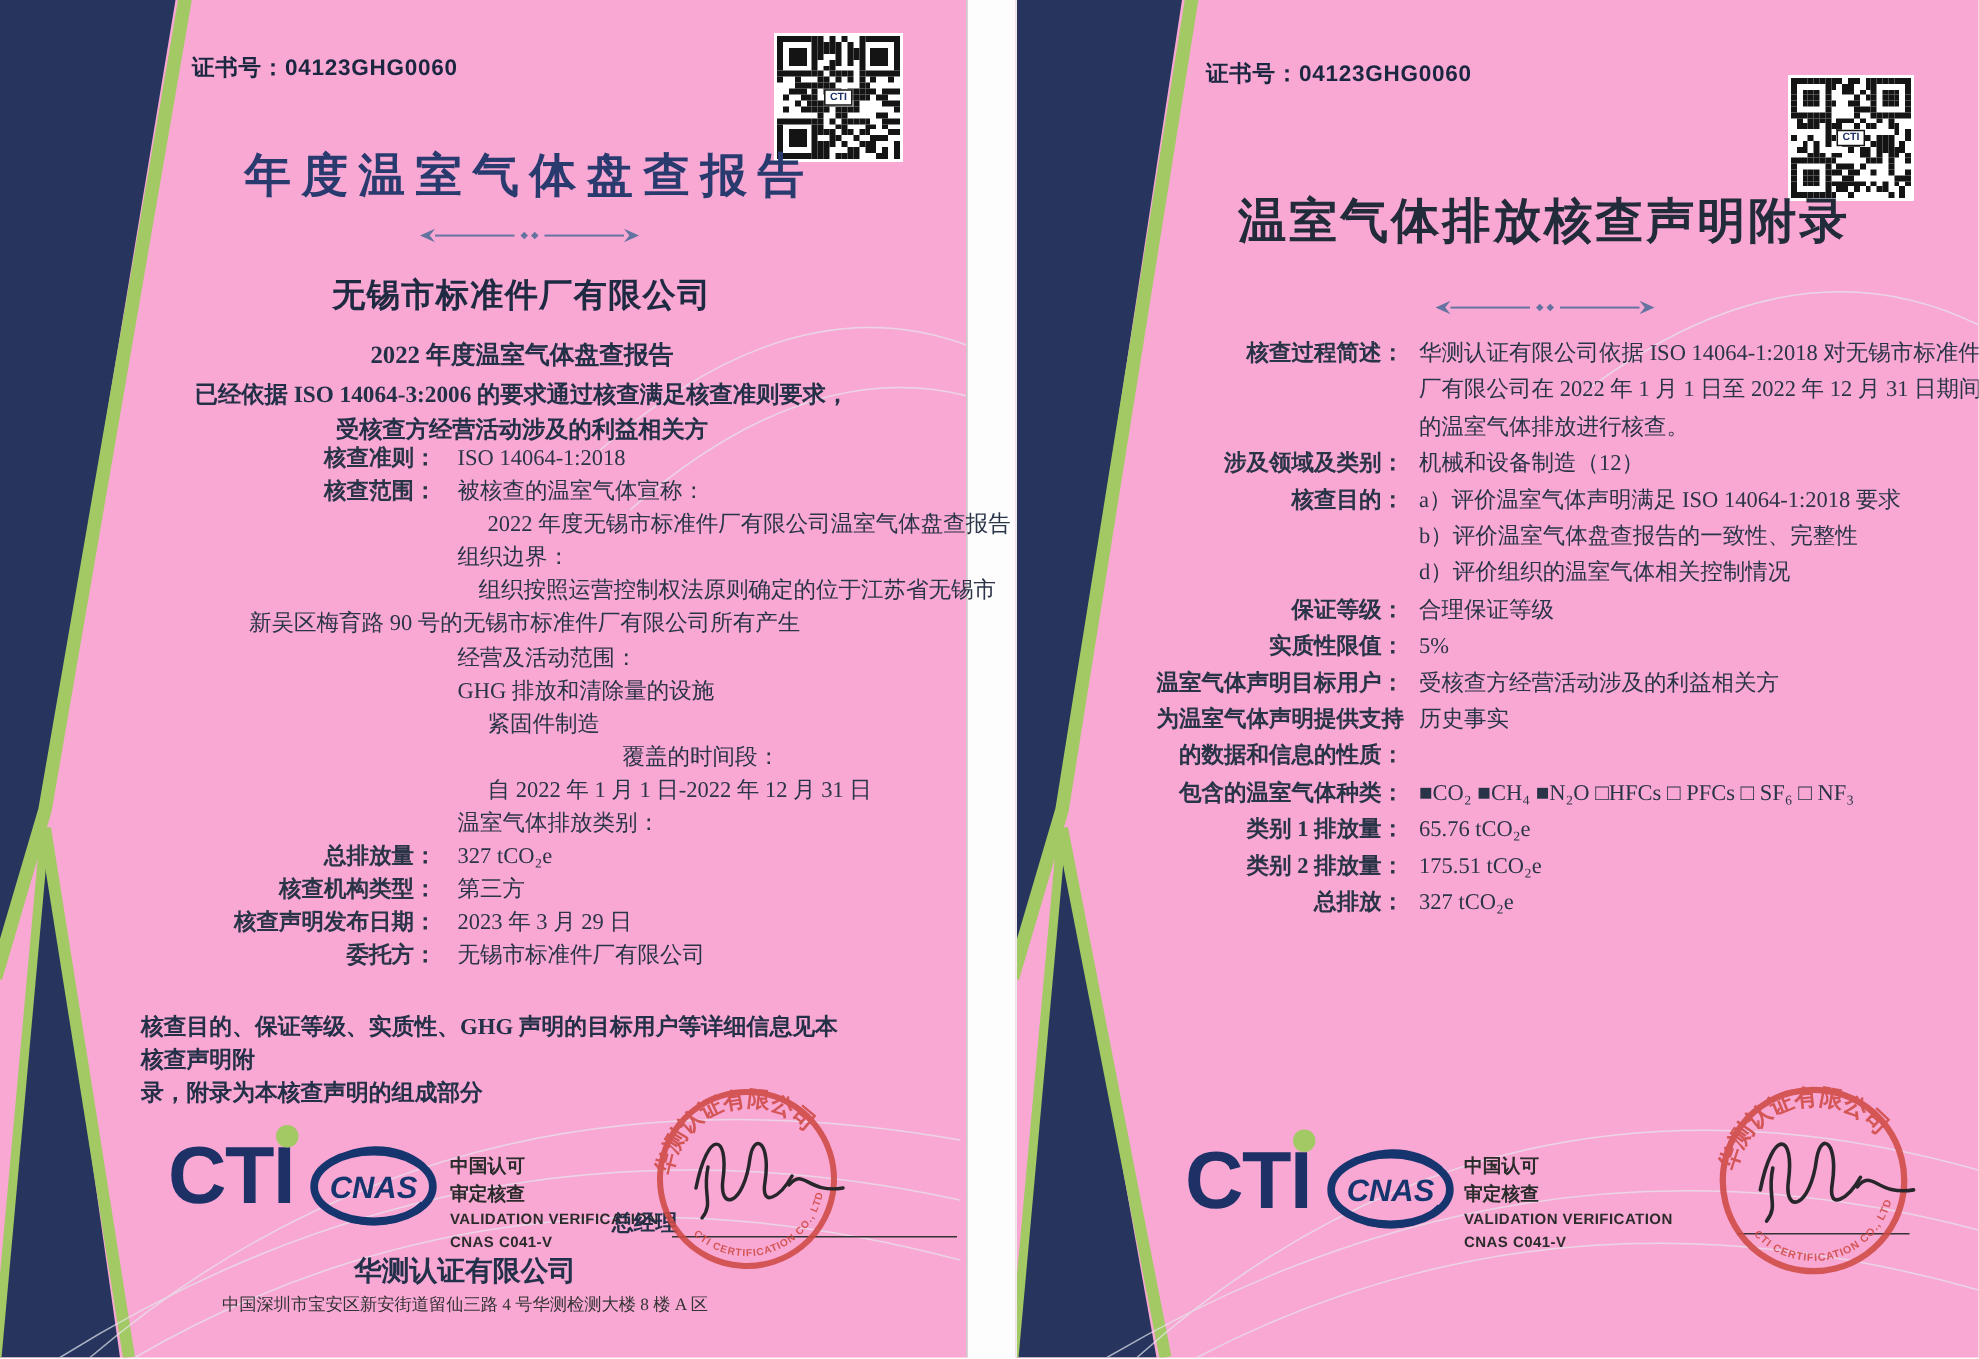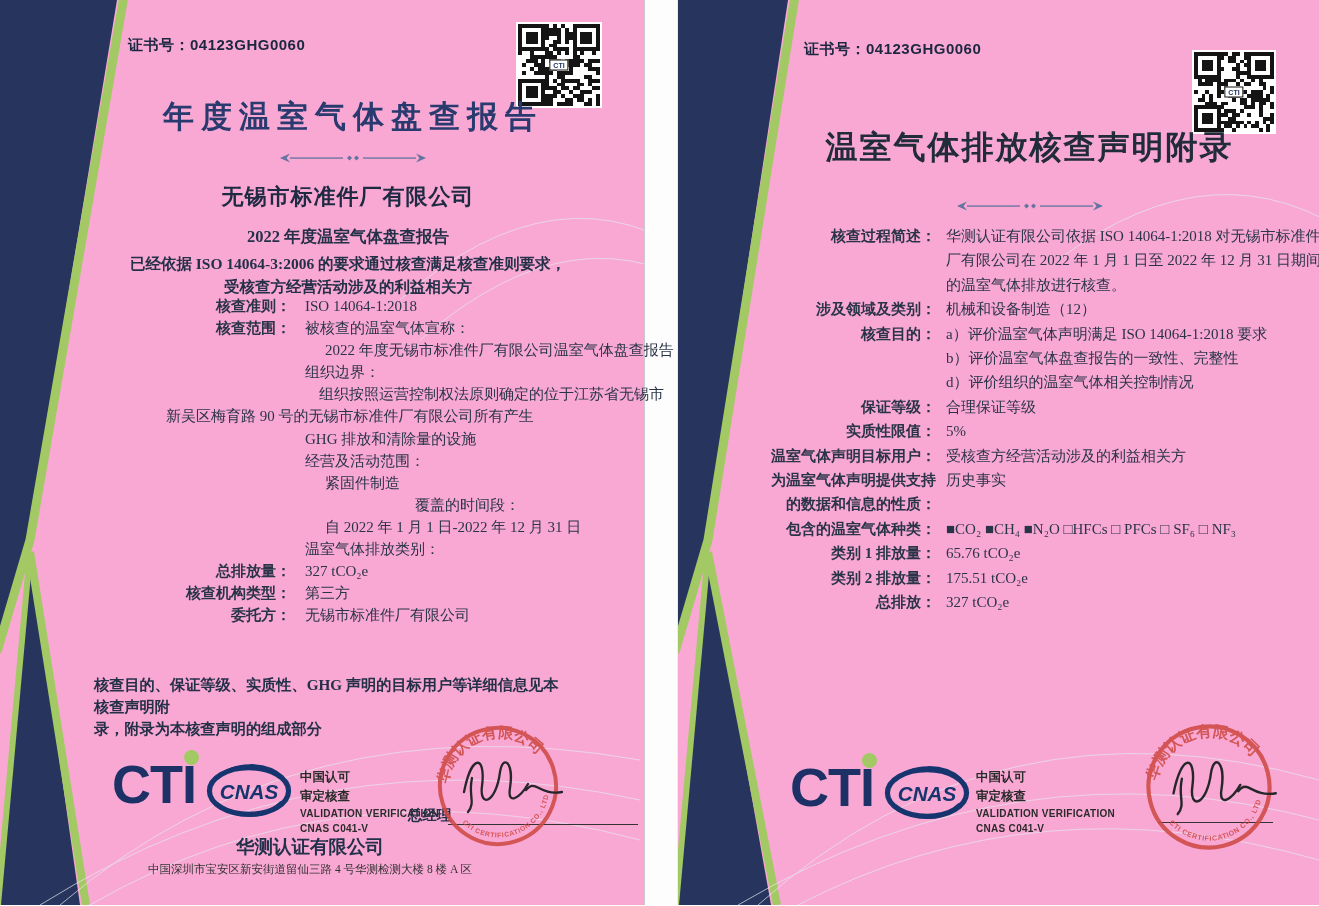--- a/index.html
+++ b/index.html
@@ -558,22 +558,22 @@
 
       <div class="frow">
         <div class="flabel">核查范围：</div>
         <div class="fvalue">
 
         <div class="fline" style="margin-left: 0px;">被核查的温室气体宣称：</div>
           <div class="fline" style="margin-left: 20px;">2022 年度无锡市标准件厂有限公司温室气体盘查报告</div>
           <div class="fline" style="margin-left: 0px;">组织边界：</div>
           <div class="fline" style="margin-left: 14px;">组织按照运营控制权法原则确定的位于江苏省无锡市</div>
           <div class="fline" style="margin-left: -139px;">新吴区梅育路 90 号的无锡市标准件厂有限公司所有产生</div>
+          <div class="fline" style="margin-left: 0px;">经营及活动范围：</div>
           <div class="fline" style="margin-left: 0px;">GHG 排放和清除量的设施</div>
-          <div class="fline" style="margin-left: 0px;">经营及活动范围：</div>
           <div class="fline" style="margin-left: 20px;">紧固件制造</div>
           <div class="fline" style="margin-left: 0px; text-align: center;">覆盖的时间段：</div>
           <div class="fline" style="margin-left: 20px;">自 2022 年 1 月 1 日-2022 年 12 月 31 日</div>
           <div class="fline" style="margin-left: 0px;">温室气体排放类别：</div>
         </div>
       </div>
 
       <div class="frow">
         <div class="flabel">总排放量：</div>
         <div class="fvalue">
@@ -583,20 +583,27 @@
       </div>
 
       <div class="frow">
         <div class="flabel">核查机构类型：</div>
         <div class="fvalue">
 
         <div class="fline" style="margin-left: 0px;">第三方</div>
         </div>
       </div>
 
+      <div class="frow">
+        <div class="flabel">核查声明发布日期：</div>
+        <div class="fvalue">
+
+        <div class="fline" style="margin-left: 0px;">2023 年 3 月 29 日</div>
+        </div>
+      </div>
 
       <div class="frow">
         <div class="flabel">委托方：</div>
         <div class="fvalue">
 
         <div class="fline" style="margin-left: 0px;">无锡市标准件厂有限公司</div>
         </div>
       </div>
     </div>
   <div class="note">

